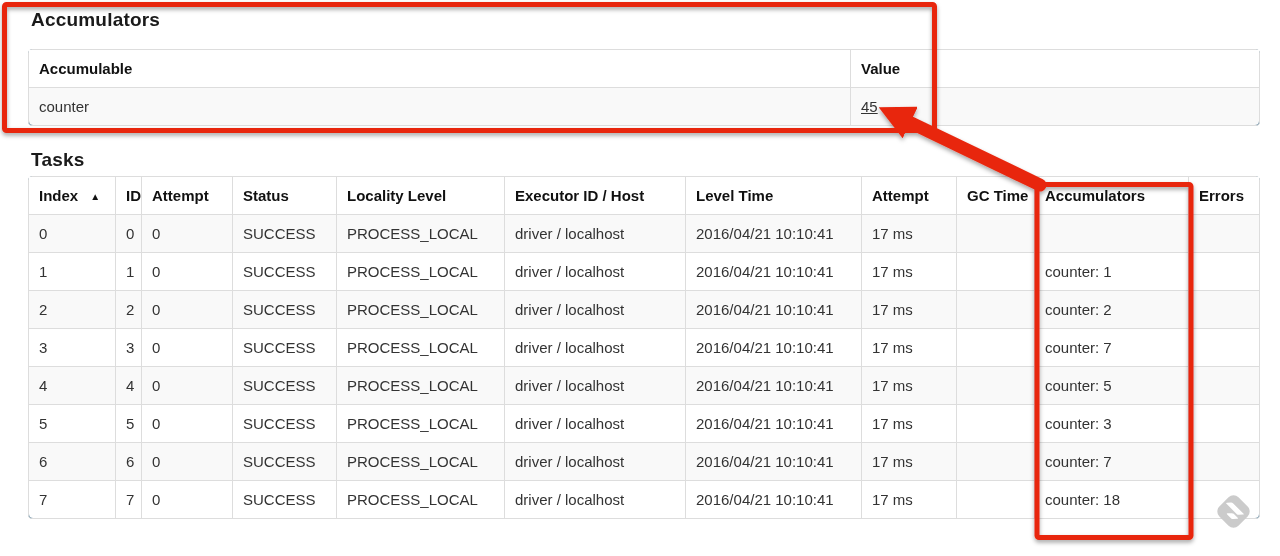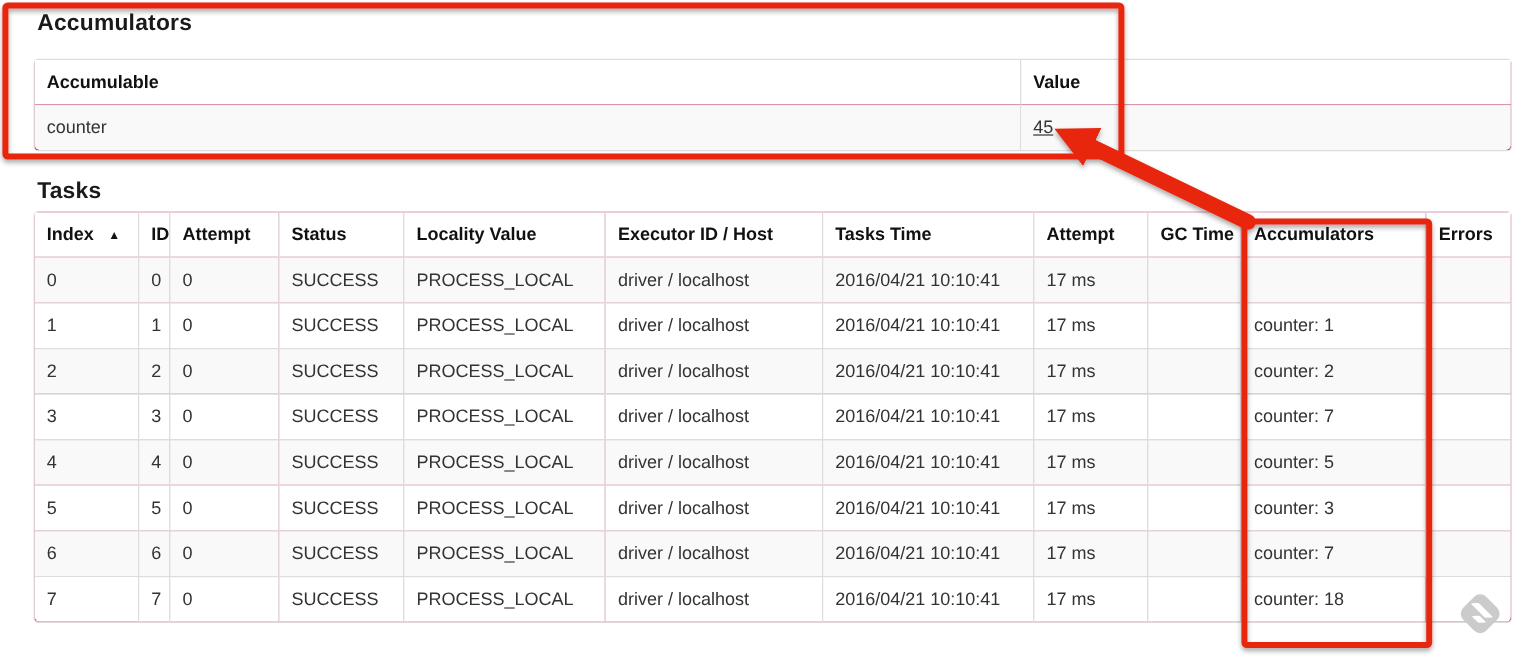--- a/index.html
+++ b/index.html
@@ -9,21 +9,21 @@
   }
   h4.sec-heading{
     position:absolute;margin:0;font-size:19px;font-weight:bold;color:#1a1a1a;
     letter-spacing:.2px;
   }
   #acc-heading{left:31px;top:9px;}
   #tasks-heading{left:31px;top:149px;}
 
   table.t{
     position:absolute;left:28px;width:1230px;table-layout:fixed;
-    border-collapse:separate;border-spacing:0;background:#be185d;
+    border-collapse:separate;border-spacing:0;background:#0c4a6e;
     border:1px solid #ddd;border-radius:4px;font-size:15px;
   }
   #acc-table{top:49px;}
   #tasks-table{top:176px;}
   .t th,.t td{
     height:37px;padding:0 10px;vertical-align:middle;text-align:left;
     border-left:1px solid #ddd;border-top:1px solid #ddd;
     overflow:hidden;white-space:nowrap;background:#fff;
   }
   .t th{font-weight:bold;color:#111;font-size:15px;}
@@ -91,23 +91,23 @@
         <col style="width:78px">
       <col style="width:154px">
         <col style="width:71px">
     </colgroup>
     <thead>
       <tr>
         <th><span>Index</span><span class="sort">▲</span></th>
         <th>ID</th>
         <th>Attempt</th>
         <th>Status</th>
-        <th>Locality Value</th>
+        <th>Locality Level</th>
         <th>Executor ID / Host</th>
-        <th>Tasks Time</th>
+        <th>Level Time</th>
         <th>Attempt</th>
         <th>GC Time</th>
         <th>Accumulators</th>
         <th>Errors</th>
       </tr>
     </thead>
     <tbody>
 
     <tr>
         <td>0</td>

